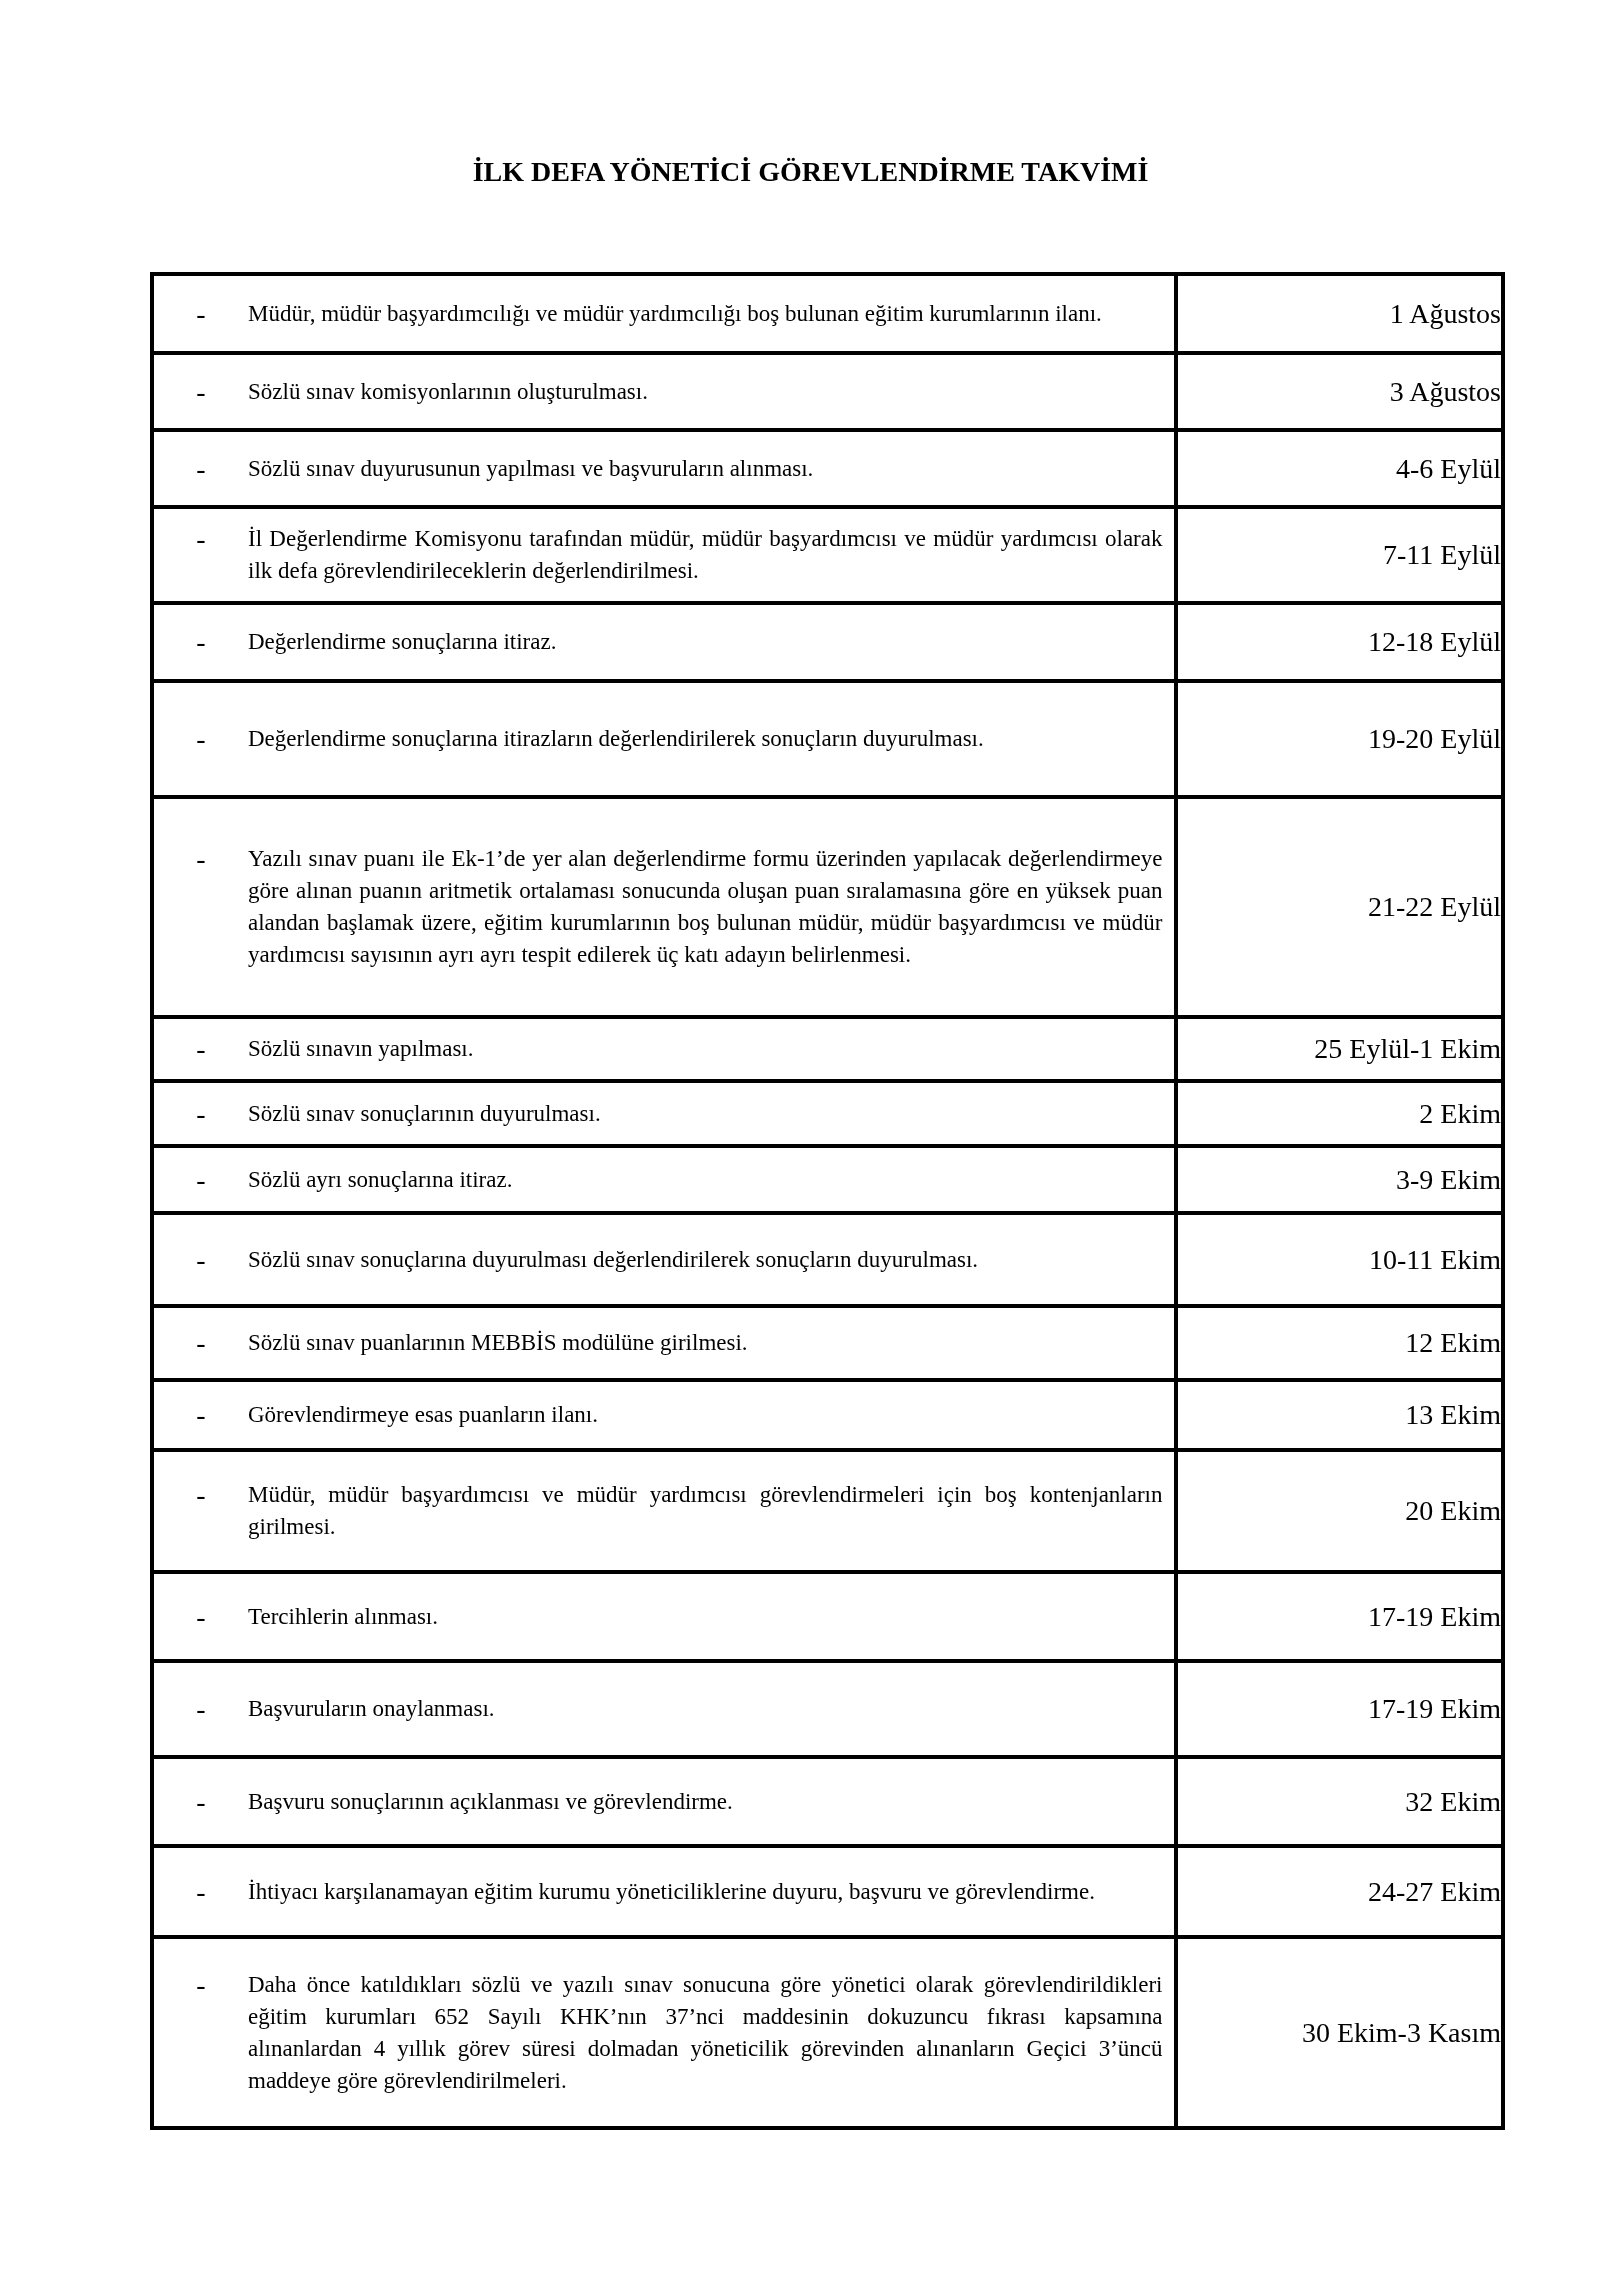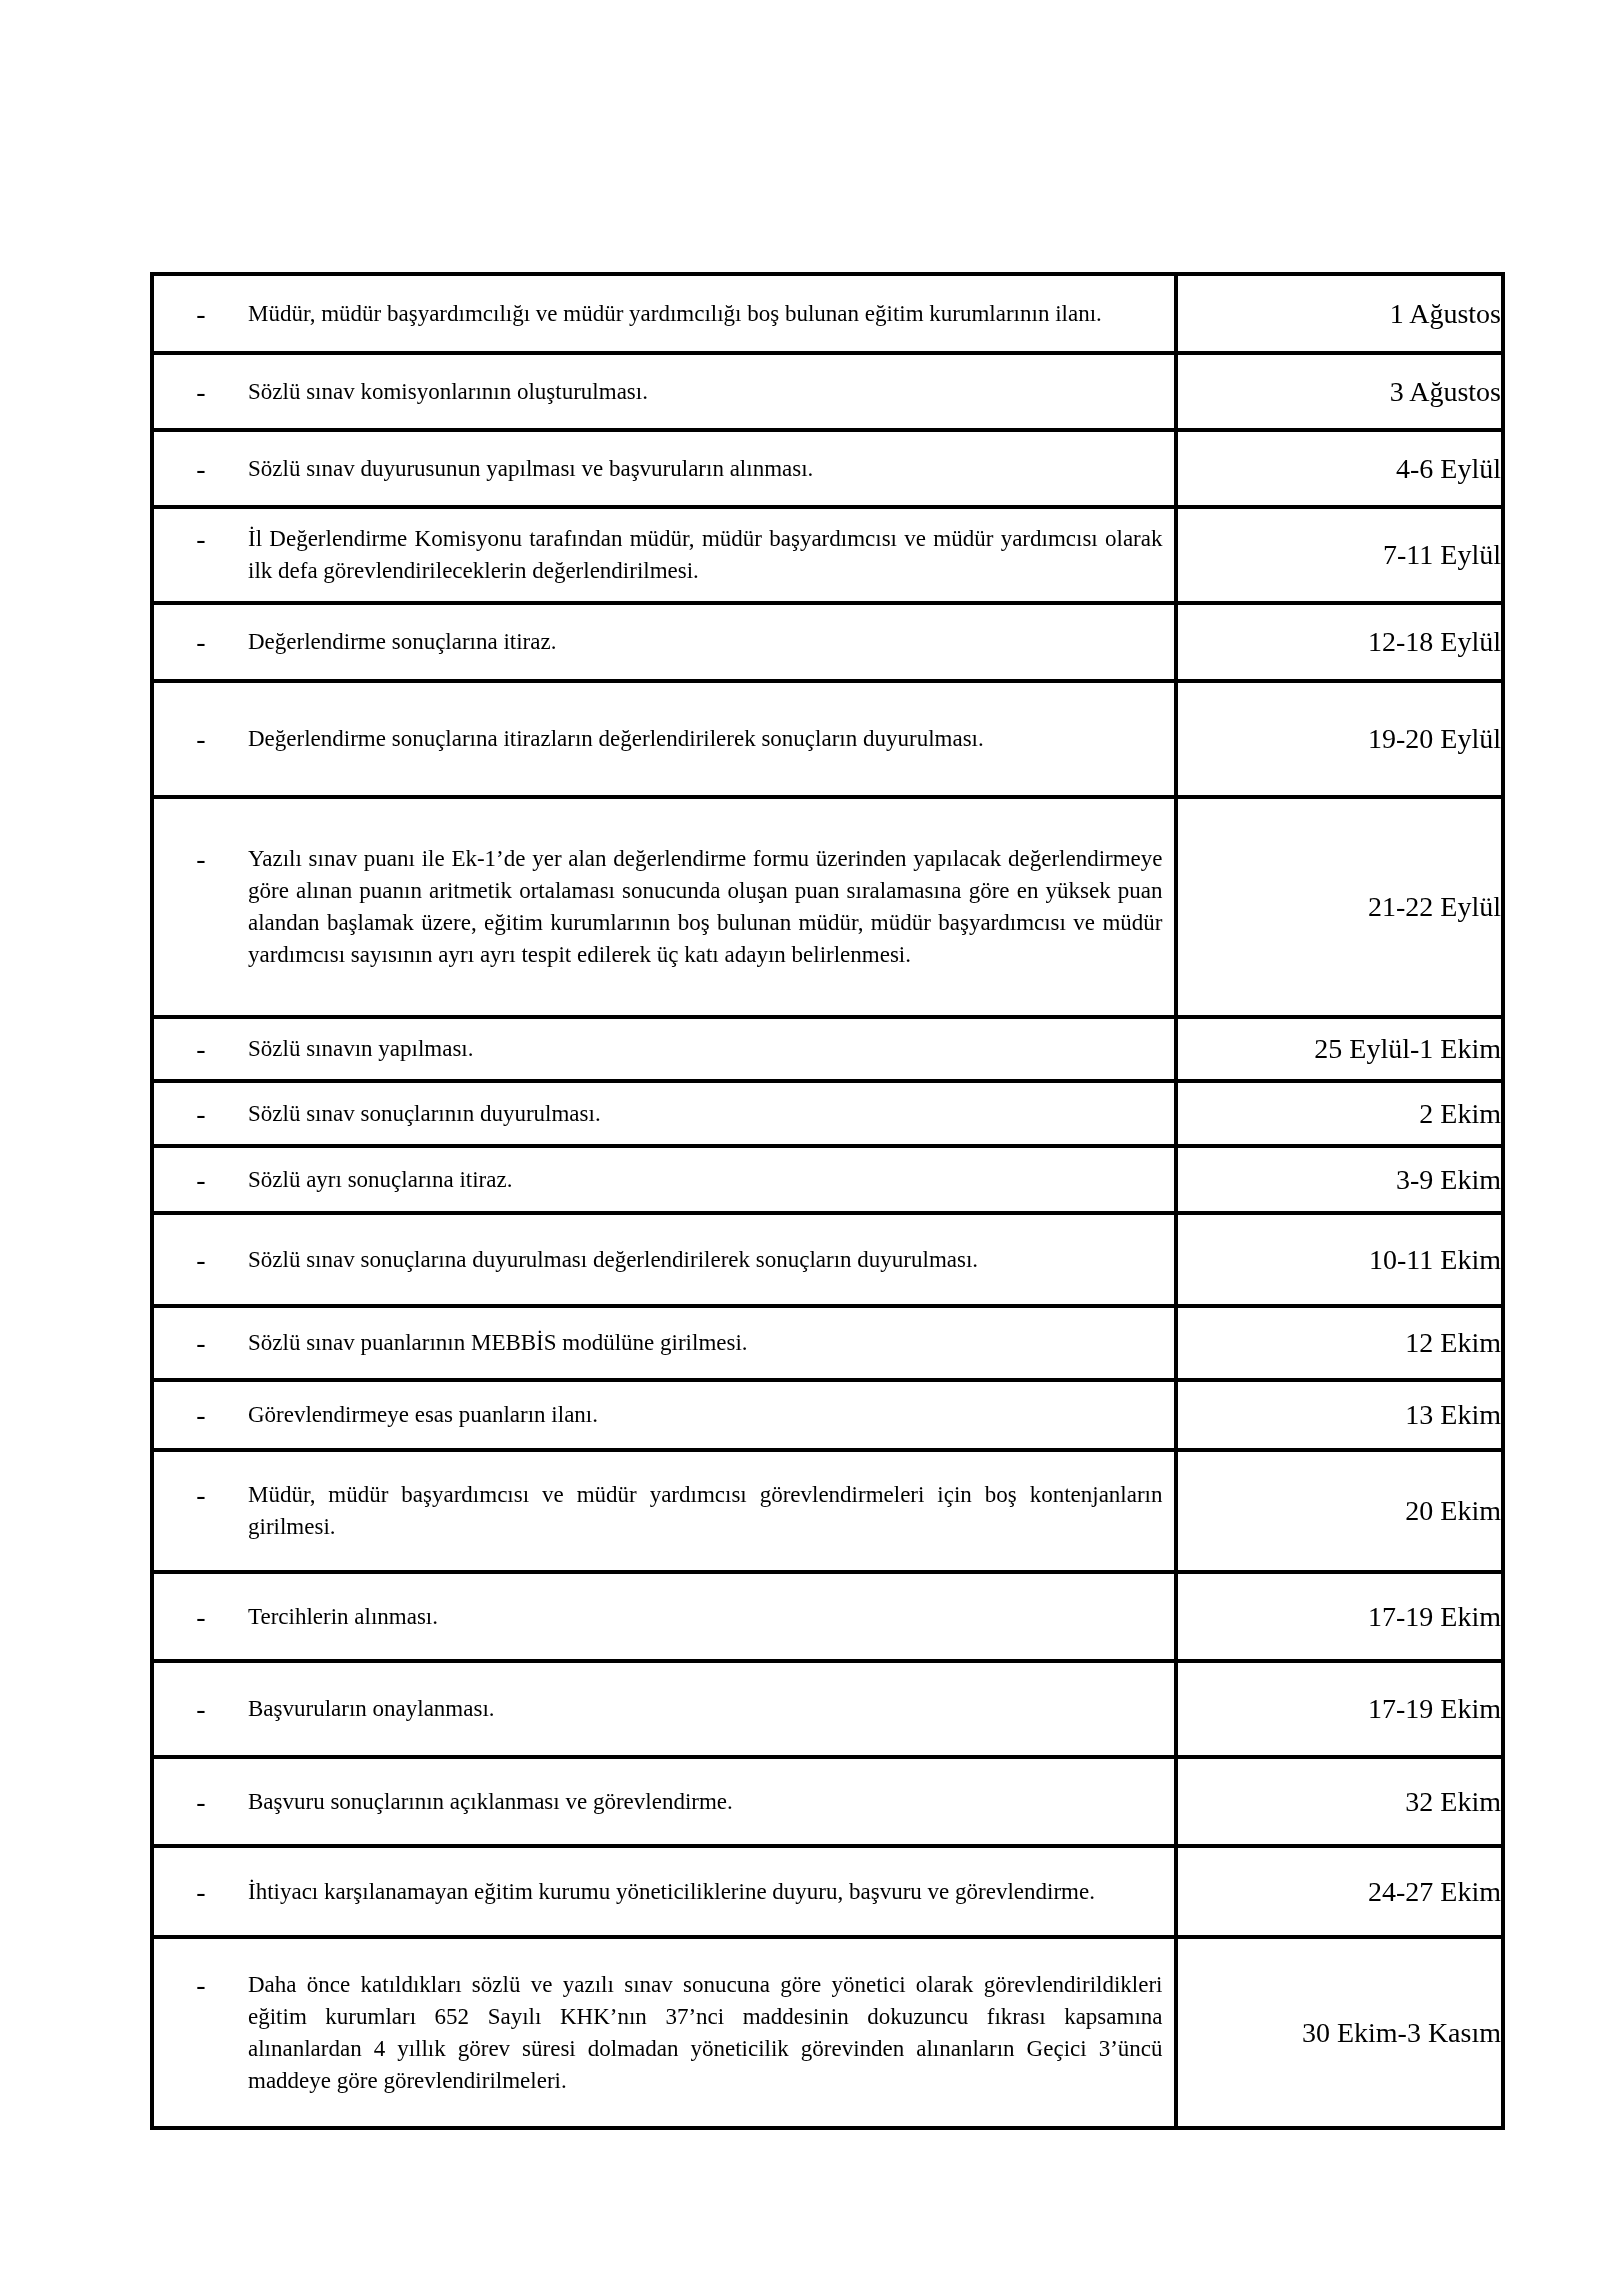--- a/index.html
+++ b/index.html
@@ -14,20 +14,21 @@
   .c2 { width: 325px; text-align: right; font-size: 28px; }
   .inner { display: flex; align-items: flex-start; padding: 5.9px 11.8px 5.9px 0; }
   .dash { width: 94px; flex: 0 0 94px; text-align: center; font-size: 28px; line-height: 32px; }
   .desc { flex: 1; font-size: 23px; line-height: 32px; text-align: justify; }
   .single .desc { text-align-last: left; }
 </style>
 </head>
 <body>
 
 <div class="title">
+  <div>İLK DEFA YÖNETİCİ GÖREVLENDİRME TAKVİMİ</div>
 </div>
 
 <table class="sched">
   <colgroup>
       <col class="c1">
       <col class="c2">
     </colgroup>
   <tbody>
     <tr style="height:79px">
       <td class="c1">

